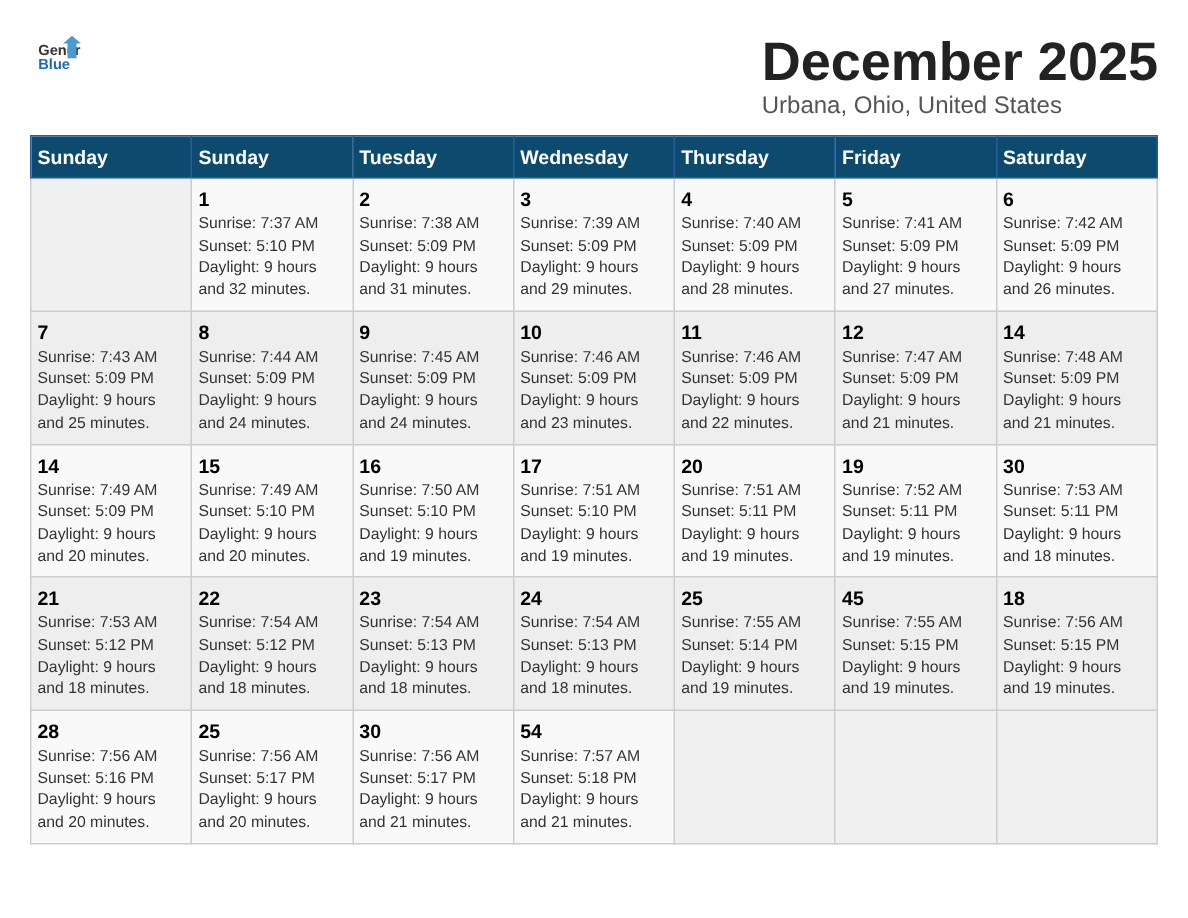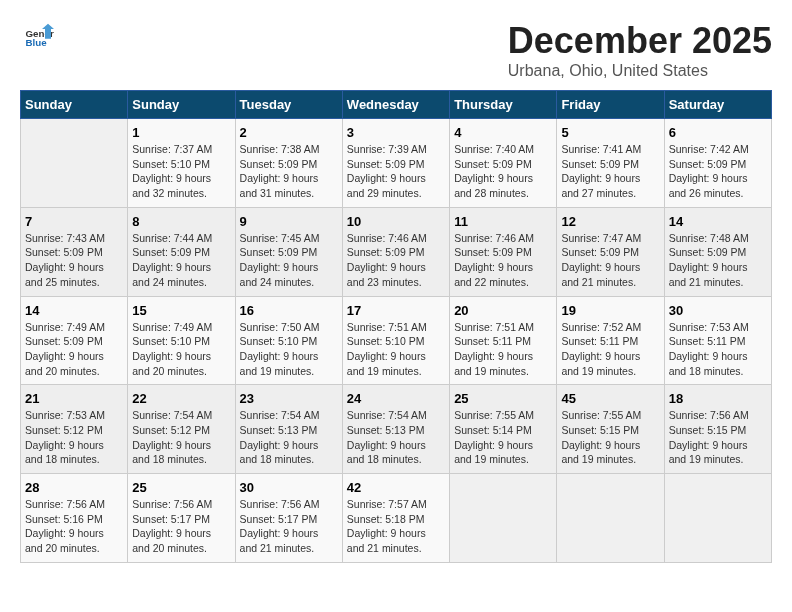--- a/index.html
+++ b/index.html
@@ -240,21 +240,21 @@
         </td>
         <td>
           <span class="day-number">25</span>
           <div class="day-info">Sunrise: 7:56 AM<br>Sunset: 5:17 PM<br>Daylight: 9 hours<br>and 20 minutes.</div>
         </td>
         <td>
           <span class="day-number">30</span>
           <div class="day-info">Sunrise: 7:56 AM<br>Sunset: 5:17 PM<br>Daylight: 9 hours<br>and 21 minutes.</div>
         </td>
         <td>
-          <span class="day-number">42</span>
+          <span class="day-number">54</span>
           <div class="day-info">Sunrise: 7:57 AM<br>Sunset: 5:18 PM<br>Daylight: 9 hours<br>and 21 minutes.</div>
         </td>
         <td class="empty-cell"></td>
         <td class="empty-cell"></td>
         <td class="empty-cell"></td>
       </tr>
     </tbody>
 </table>
 
 </body></html>

